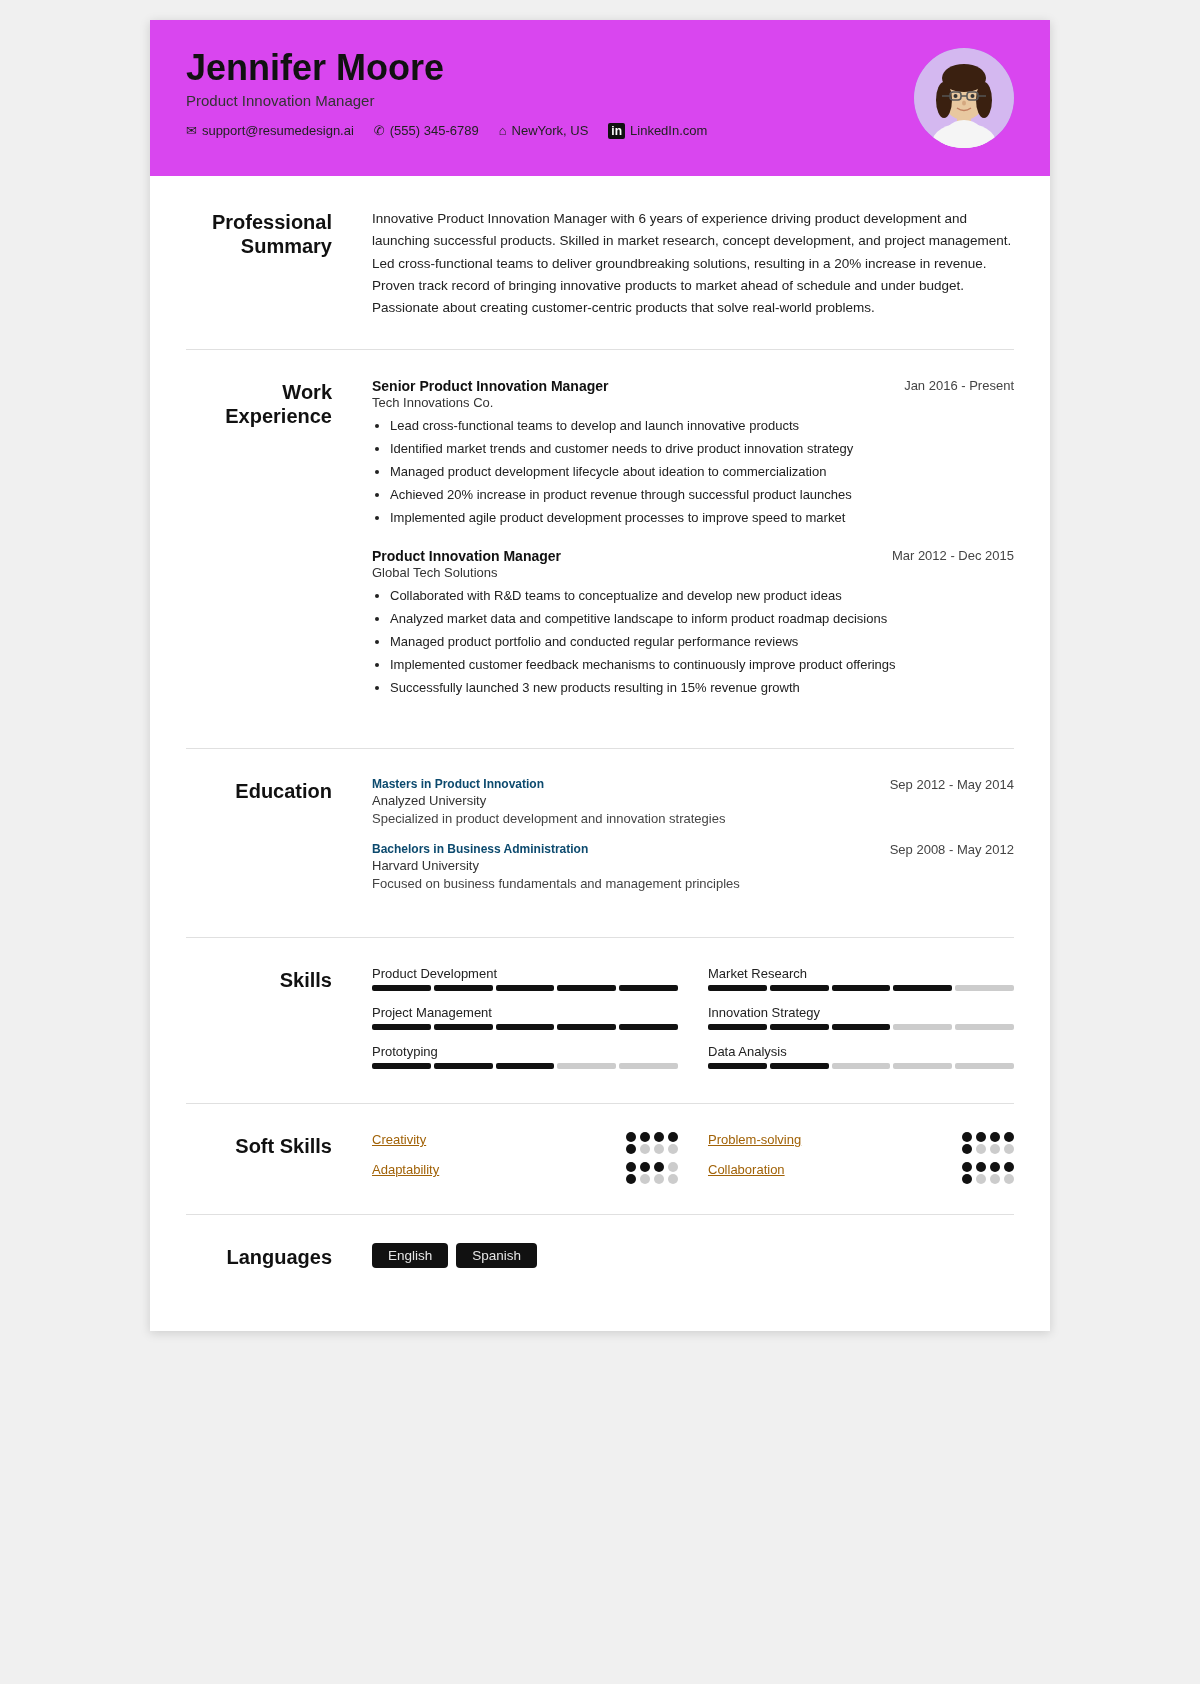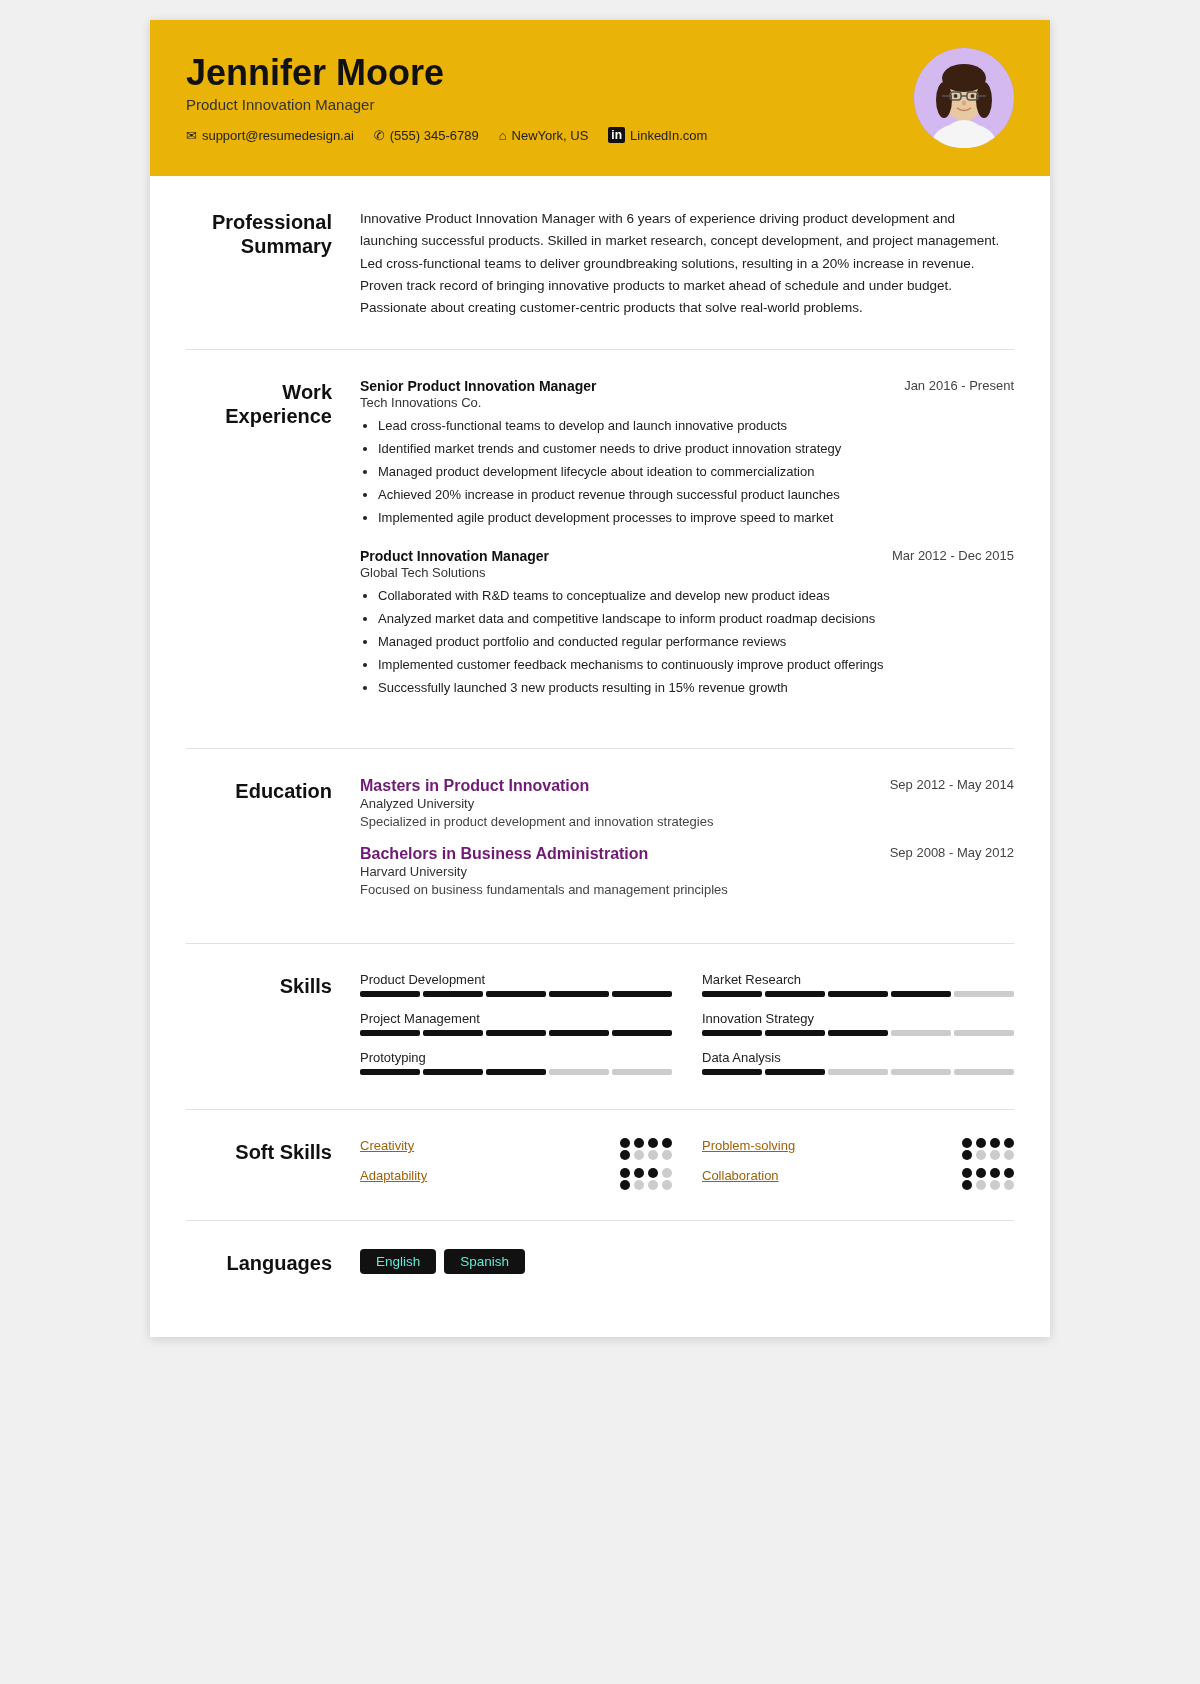--- a/index.html
+++ b/index.html
@@ -10,24 +10,24 @@
       justify-content: center;
       padding: 20px;
     }
     .resume {
       width: 900px;
       background: #fff;
       box-shadow: 0 2px 10px rgba(0,0,0,0.15);
     }
     
     .header {
-      background: #eab308;
+      background: #d946ef;
       padding: 28px 36px 28px 36px;
       display: flex;
-      align-items: center;
+      align-items: flex-start;
       justify-content: space-between;
     }
     .header-left {}
     .header-name {
       font-size: 36px;
       font-weight: 900;
       color: #111;
       line-height: 1.1;
     }
     .header-title {
@@ -71,21 +71,21 @@
 
     
     .body {
       padding: 32px 36px;
     }
 
     
     .section-row {
       display: flex;
       margin-bottom: 30px;
-      gap: 4px;
+      gap: 16px;
     }
     .section-label {
       width: 170px;
       min-width: 170px;
       text-align: right;
       padding-right: 24px;
       padding-top: 2px;
       font-size: 20px;
       font-weight: 900;
       color: #111;
@@ -142,23 +142,23 @@
     
     .edu-entry {
       margin-bottom: 16px;
     }
     .edu-header {
       display: flex;
       justify-content: space-between;
       align-items: flex-start;
     }
     .edu-degree {
-      font-size: 16px;
+      font-size: 12px;
       font-weight: 900;
-      color: #701a75;
+      color: #0c4a6e;
     }
     .edu-date {
       font-size: 13px;
       color: #444;
       white-space: nowrap;
       margin-left: 10px;
     }
     .edu-school {
       font-size: 13px;
       color: #333;
@@ -234,21 +234,21 @@
     .dot.off { background: #ccc; }
 
     
     .lang-tags {
       display: flex;
       gap: 8px;
       flex-wrap: wrap;
     }
     .lang-tag {
       background: #111;
-      color: #5eead4;
+      color: #e5e5e5;
       padding: 5px 16px;
       border-radius: 4px;
       font-size: 13.5px;
       font-weight: 500;
     }
 
     
     .section-divider {
       border: none;
       border-top: 1px solid #e0e0e0;

